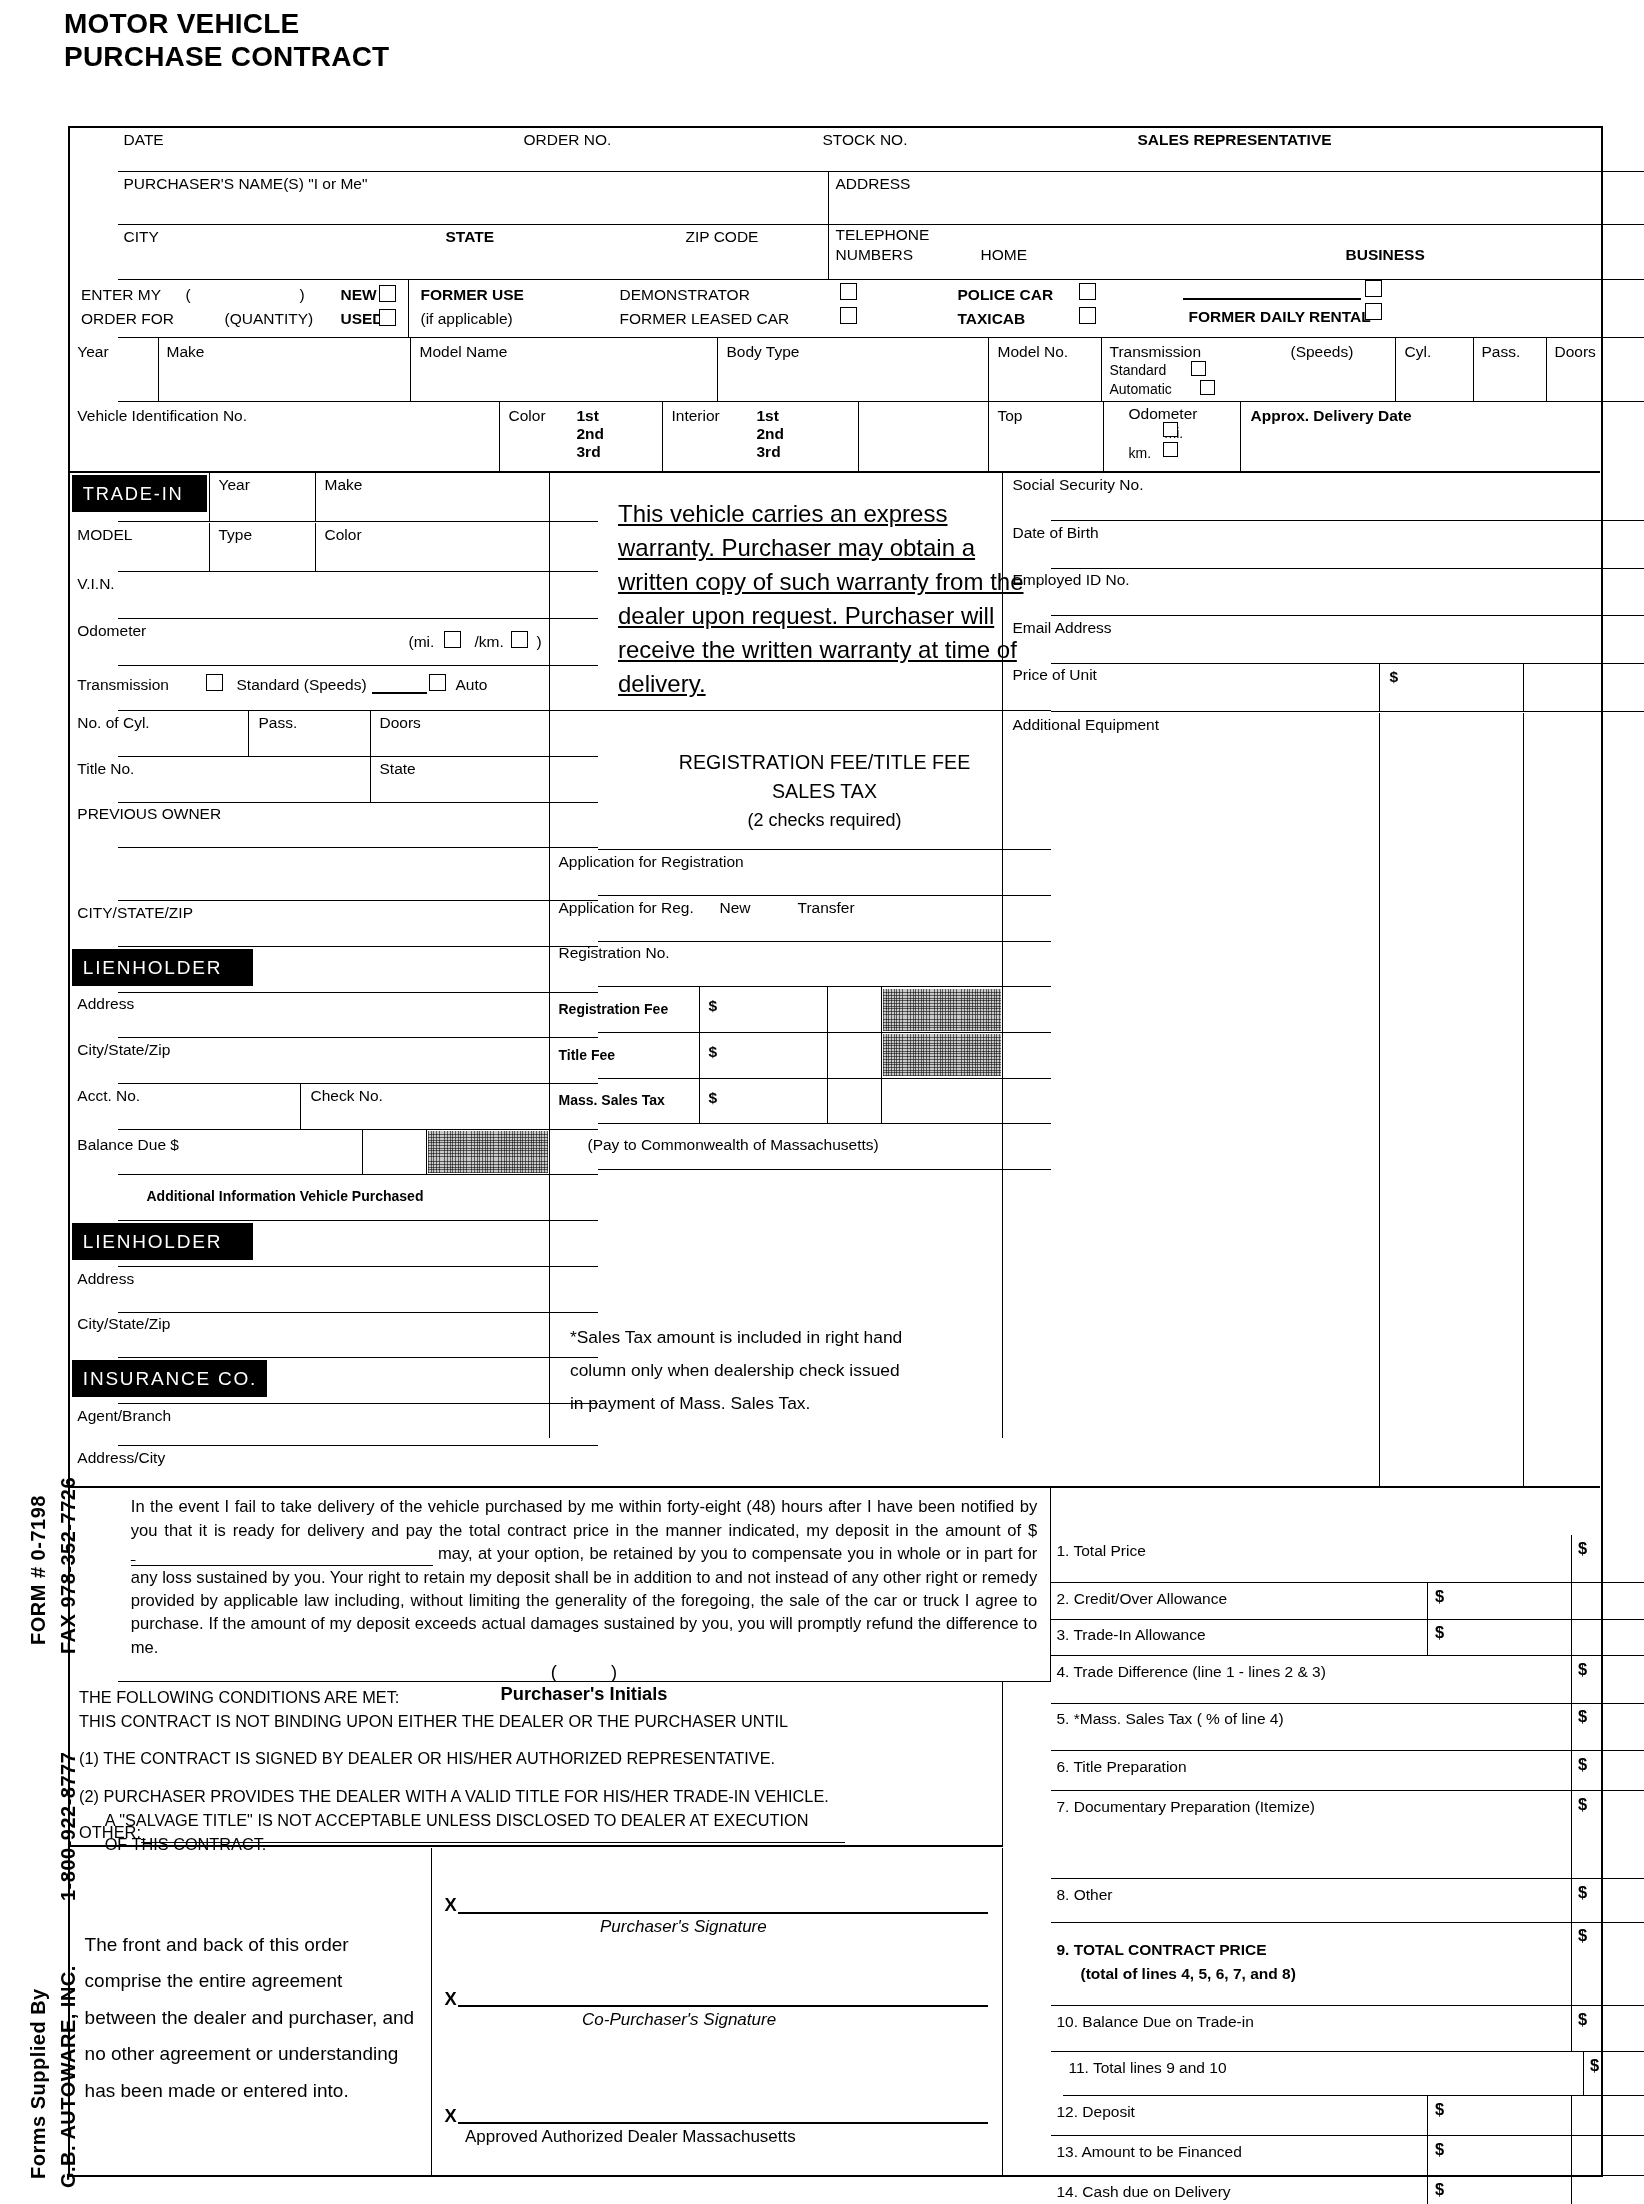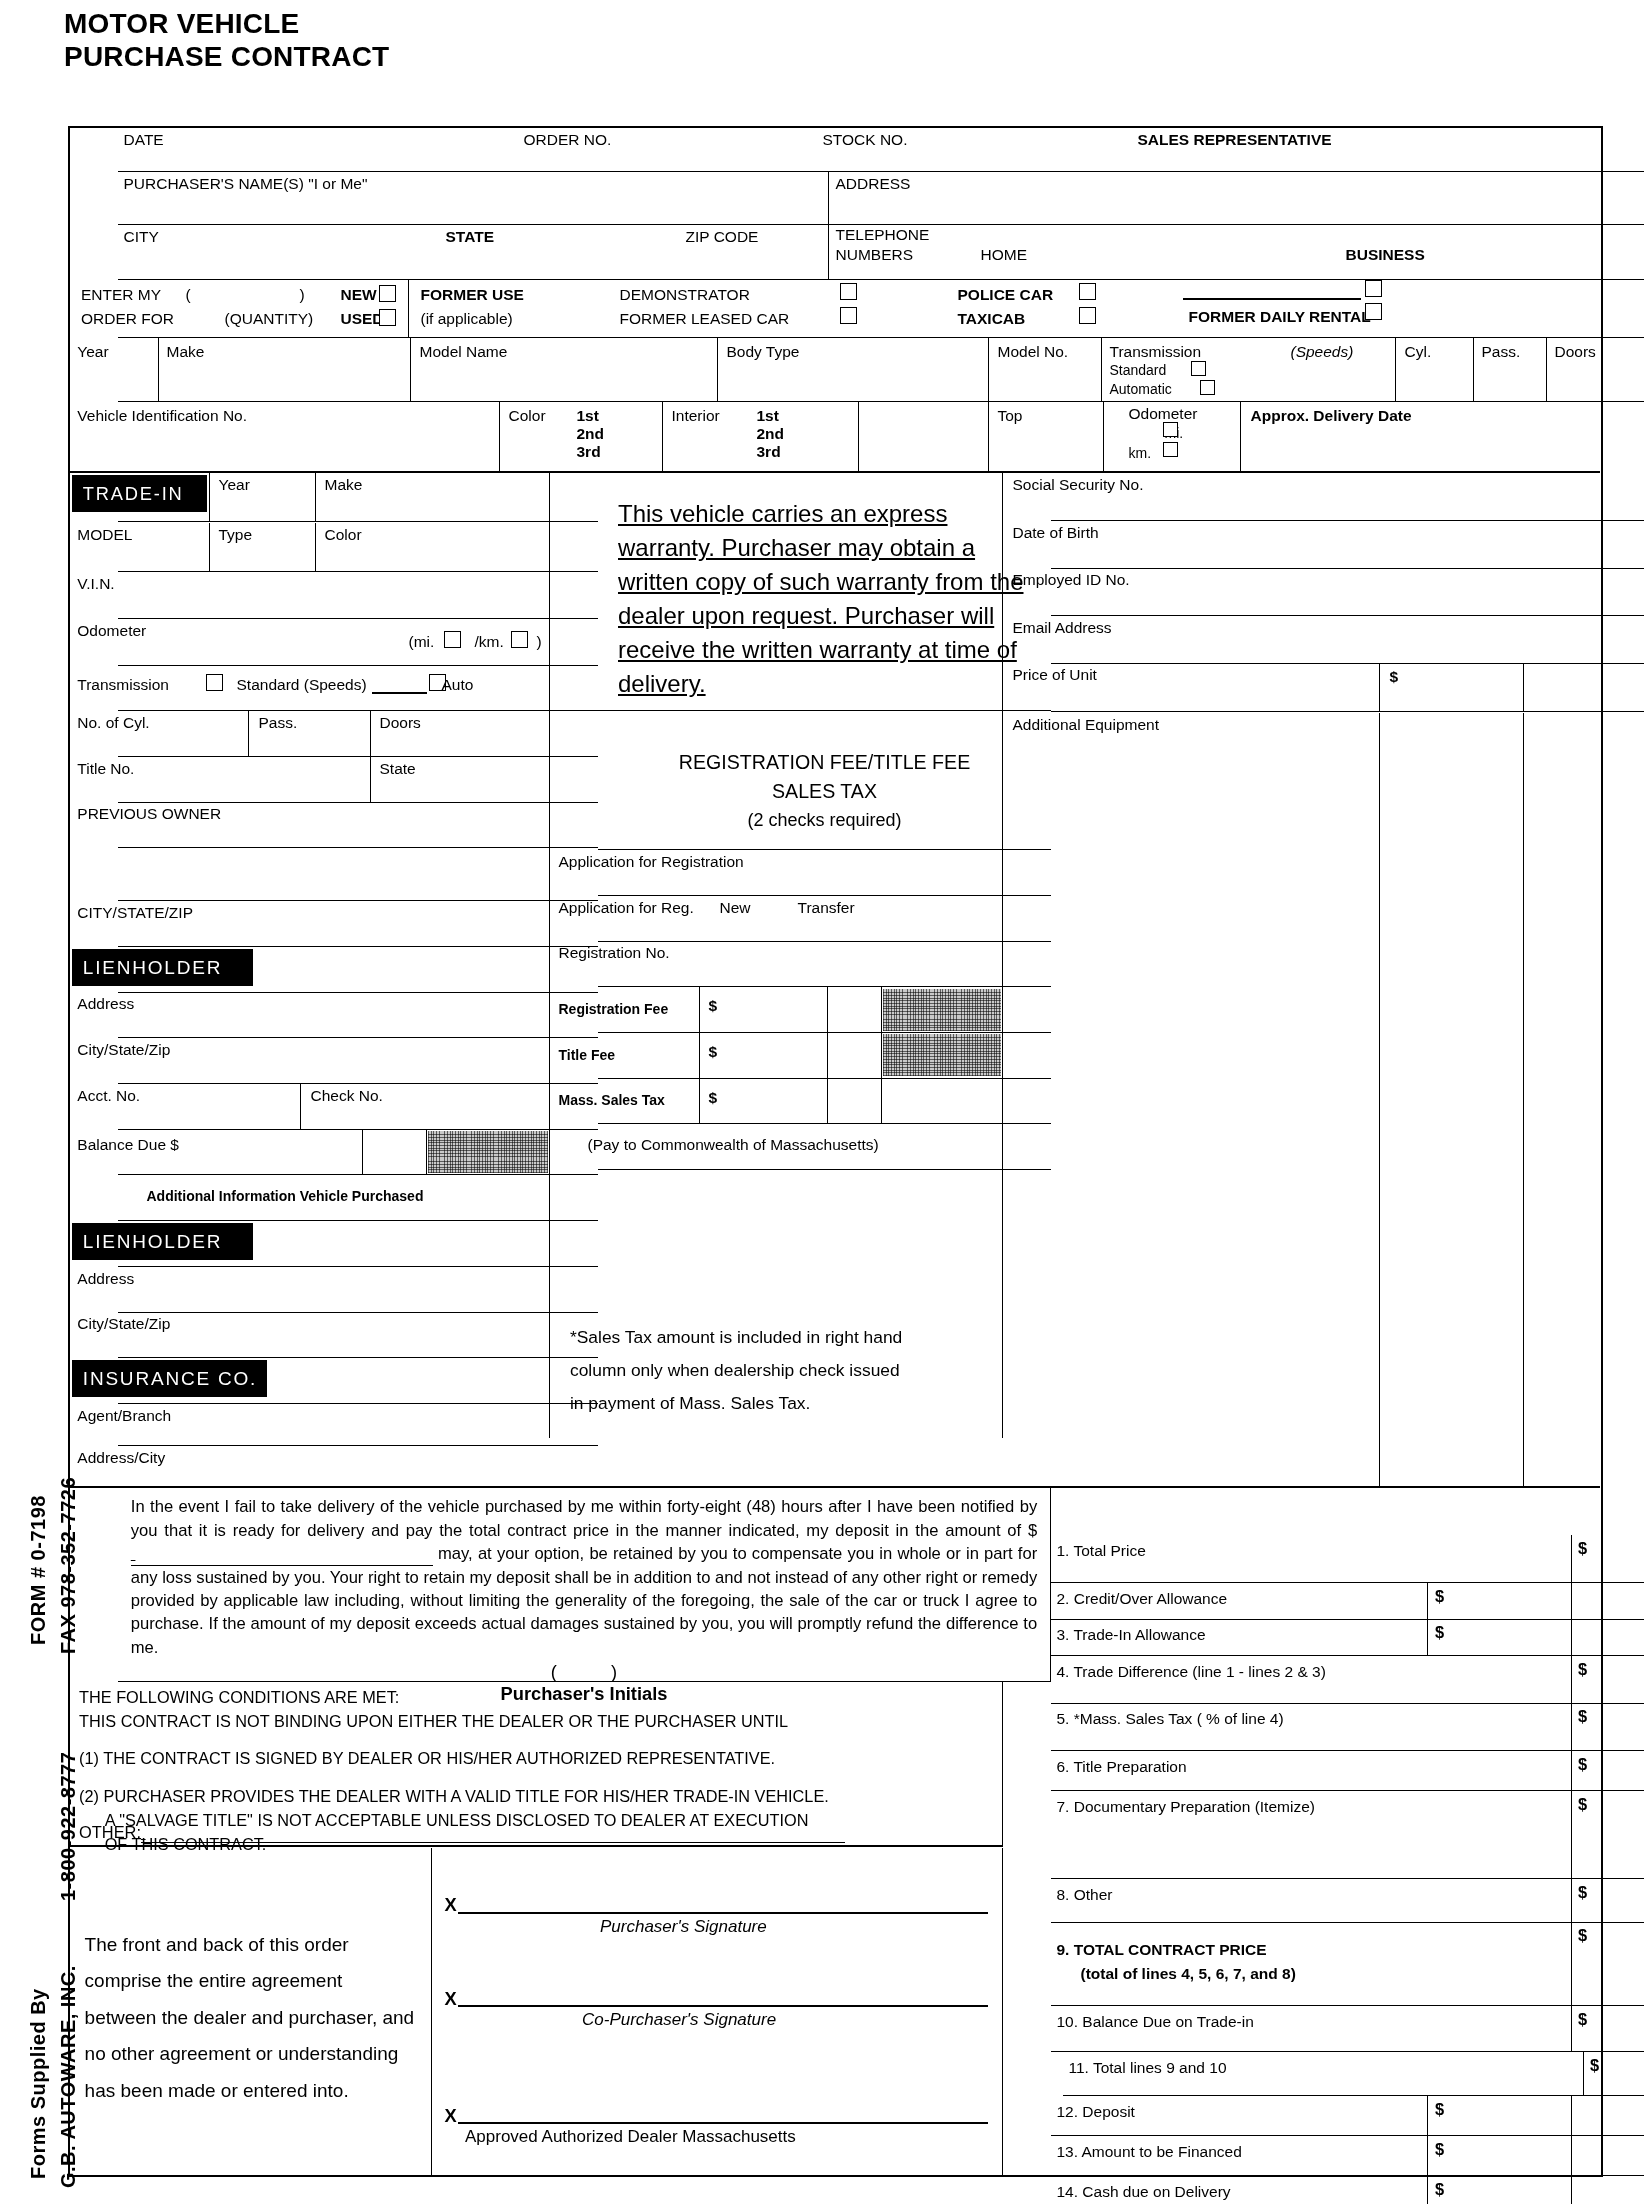--- a/index.html
+++ b/index.html
@@ -182,21 +182,21 @@
     <div class="c bl" style="left:1325px;top:210px;width:1.8px;height:64px;"></div>
     <div class="c bl" style="left:1403px;top:210px;width:1.8px;height:64px;"></div>
     <div class="c bl" style="left:1476px;top:210px;width:1.8px;height:64px;"></div>
 
     <span class="lbl" style="position:absolute;left:1.8px;top:212px;">Year</span>
     <span class="lbl" style="position:absolute;left:91px;top:212px;">Make</span>
     <span class="lbl" style="position:absolute;left:344px;top:212px;">Model Name</span>
     <span class="lbl" style="position:absolute;left:651px;top:212px;">Body Type</span>
     <span class="lbl" style="position:absolute;left:922px;top:212px;">Model No.</span>
     <span class="lbl" style="position:absolute;left:1034px;top:212px;">Transmission</span>
-    <span class="lbl" style="position:absolute;left:1215px;top:212px;font-style:italic;">(Speeds)</span>
+    <span class="lbl" style="position:absolute;left:1215px;top:212px;">(Speeds)</span>
     <span class="lbl sm" style="position:absolute;left:1034px;top:231px;">Standard</span>
     <span class="cb sm2" style="position:absolute;left:1121px;top:233px;"></span>
     <span class="lbl sm" style="position:absolute;left:1034px;top:250px;">Automatic</span>
     <span class="cb sm2" style="position:absolute;left:1130px;top:252px;"></span>
     <span class="lbl" style="position:absolute;left:1329px;top:212px;">Cyl.</span>
     <span class="lbl" style="position:absolute;left:1406px;top:212px;">Pass.</span>
     <span class="lbl" style="position:absolute;left:1479px;top:212px;">Doors</span>
 
     <div class="c bb3" style="left:0;top:274px;width:1530px;height:71px;"></div>
     <div class="c bl" style="left:429px;top:274px;width:1.8px;height:71px;"></div>
@@ -251,21 +251,21 @@
     <span class="lbl" style="position:absolute;left:399px;top:502px;">/km.</span>
     <span class="cb" style="position:absolute;left:441px;top:503px;"></span>
     <span class="lbl" style="position:absolute;left:461px;top:502px;">)</span>
 
     <div class="c bb" style="left:0;top:537px;width:480px;height:46px;"></div>
     <span class="lbl" style="position:absolute;left:1.8px;top:545px;">Transmission</span>
     <span class="cb" style="position:absolute;left:136px;top:546px;"></span>
     <span class="lbl" style="position:absolute;left:161px;top:545px;">Standard (Speeds)</span>
     <div class="c" style="left:302px;top:564px;width:55px;height:1.8px;background:#000;"></div>
     <span class="cb" style="position:absolute;left:359px;top:546px;"></span>
-    <span class="lbl" style="position:absolute;left:366px;top:545px;">Auto</span>
+    <span class="lbl" style="position:absolute;left:380px;top:545px;">Auto</span>
 
     <div class="c bb" style="left:0;top:583px;width:480px;height:46px;"></div>
     <div class="c bl" style="left:178px;top:583px;width:1.8px;height:46px;"></div>
     <div class="c bl" style="left:300px;top:583px;width:1.8px;height:46px;"></div>
     <span class="lbl" style="position:absolute;left:1.8px;top:583px;">No. of Cyl.</span>
     <span class="lbl" style="position:absolute;left:183px;top:583px;">Pass.</span>
     <span class="lbl" style="position:absolute;left:304px;top:583px;">Doors</span>
 
     <div class="c bb" style="left:0;top:629px;width:480px;height:46px;"></div>
     <div class="c bl" style="left:300px;top:629px;width:1.8px;height:46px;"></div>

